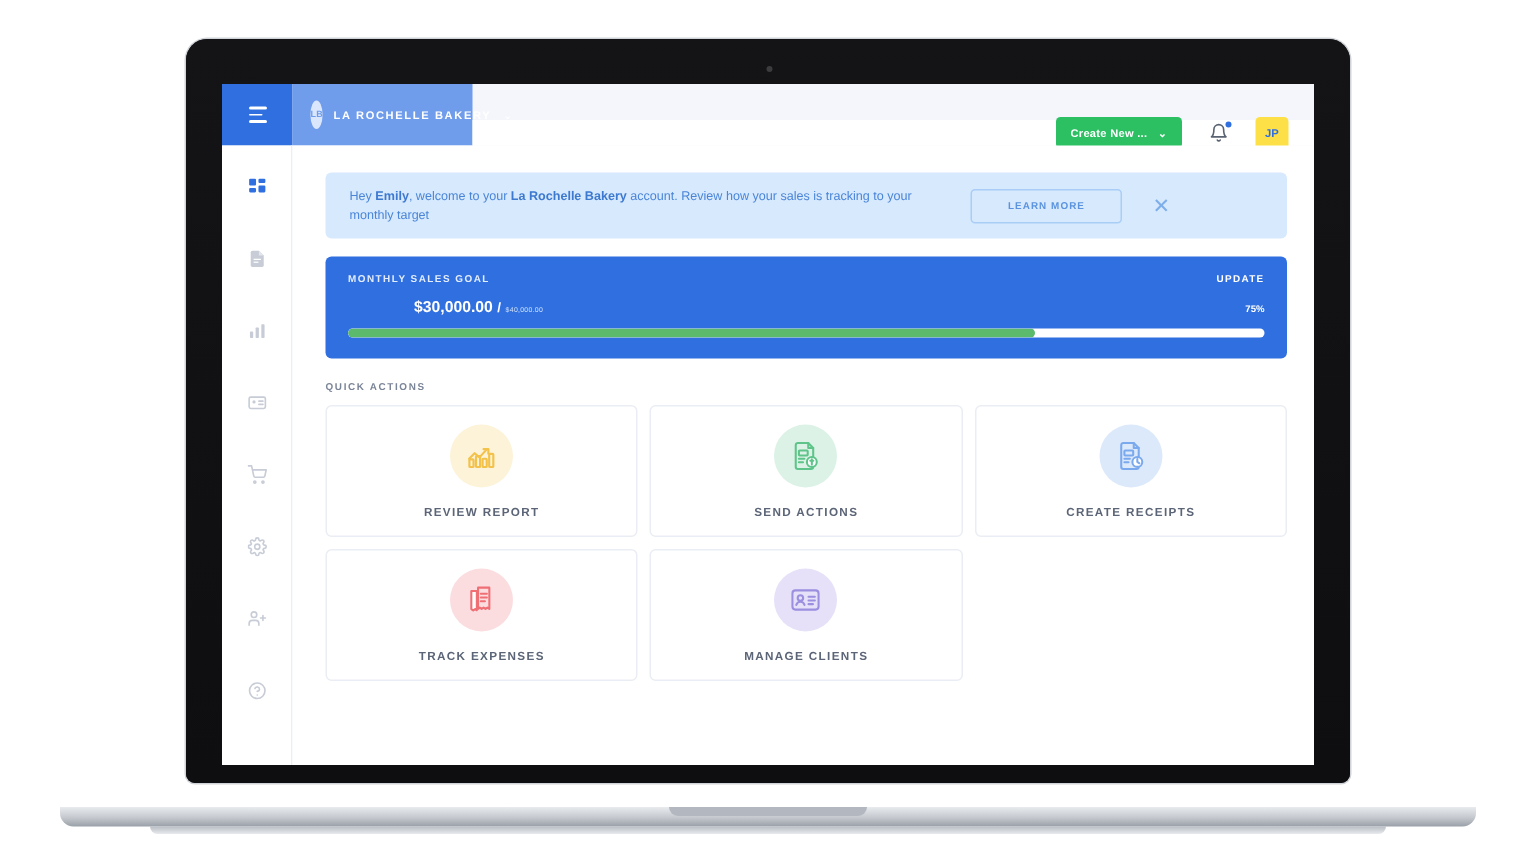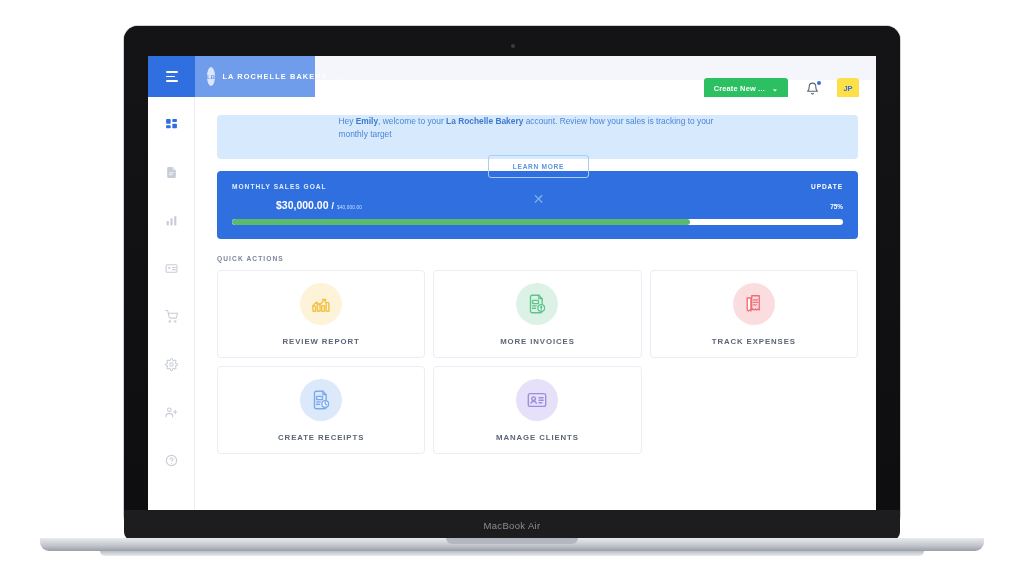--- a/index.html
+++ b/index.html
@@ -158,21 +158,20 @@
   }
 
   
   .banner {
     background: #d7e9fd;
     border-radius: 4px;
     height: 44px;
     display: flex; align-items: center;
     padding: 0 14px 0 16px;
     gap: 14px;
-    flex-direction: column;
   }
   .banner-text {
     flex: 1;
     color: #4a85d8; font-size: 8.4px; line-height: 1.55;
     max-width: 400px;
   }
   .banner-text b { font-weight: bold; color: #3d79cf; }
   .learn-btn {
     border: 1px solid #a9cdf6;
     border-radius: 3px;
@@ -412,61 +411,58 @@
               <div class="qa-icon-circle" style="background: rgb(220, 242, 230);">
     <svg width="22" height="22" viewBox="0 0 24 24" fill="none" stroke="#5ec48a" stroke-width="1.5" stroke-linecap="round" stroke-linejoin="round">
       <path d="M14 2.5H6.5a1.6 1.6 0 0 0-1.6 1.6v15.8a1.6 1.6 0 0 0 1.6 1.6H16a1.6 1.6 0 0 0 1.6-1.6V6.2z"></path>
       <path d="M14 2.5v3.7h3.6"></path>
       <rect x="7.2" y="8" width="6.4" height="3.6" rx=".5"></rect>
       <path d="M7.2 14h4M7.2 16.6h3"></path>
       <circle cx="16.6" cy="16.3" r="3.6" fill="#fff"></circle>
       <path d="M16.6 14.4v3.8M15.5 15.4h2.2"></path>
     </svg>
               </div>
-              <div class="qa-label">MORE INVOICES</div>
-            </div>
-            <div class="qa-card">
-              <div class="qa-icon-circle" style="background: rgb(251, 221, 224);">
-    <svg width="22" height="22" viewBox="0 0 24 24" fill="none" stroke="#ef6f75" stroke-width="1.5" stroke-linecap="round" stroke-linejoin="round">
-      <path d="M9.5 3h8.2v15.5l-1.4-1-1.4 1-1.4-1-1.4 1-1.4-1-1.2.9z"></path>
-      <path d="M5.6 5.5h3v14l-1.2-.9-1.4 1-1.4-1V5.5z" fill="#fff"></path>
-      <path d="M11.5 7.5h4.4M11.5 10.2h4.4M11.5 12.9h3"></path>
-    </svg>
-              </div>
-              <div class="qa-label">TRACK EXPENSES</div>
+              <div class="qa-label">SEND ACTIONS</div>
             </div>
             <div class="qa-card">
               <div class="qa-icon-circle" style="background: rgb(220, 233, 251);">
     <svg width="22" height="22" viewBox="0 0 24 24" fill="none" stroke="#7aa9ee" stroke-width="1.5" stroke-linecap="round" stroke-linejoin="round">
       <path d="M14 2.5H6.5a1.6 1.6 0 0 0-1.6 1.6v15.8a1.6 1.6 0 0 0 1.6 1.6H16a1.6 1.6 0 0 0 1.6-1.6V6.2z"></path>
       <path d="M14 2.5v3.7h3.6"></path>
       <rect x="7.2" y="8" width="6.4" height="3.6" rx=".5"></rect>
       <path d="M7.2 14h4M7.2 16.6h3"></path>
       <circle cx="16.6" cy="16.3" r="3.6" fill="#fff"></circle>
       <path d="M16.6 14.2v2.1l1.5 1"></path>
     </svg>
               </div>
               <div class="qa-label">CREATE RECEIPTS</div>
             </div>
             <div class="qa-card">
+              <div class="qa-icon-circle" style="background: rgb(251, 221, 224);">
+    <svg width="22" height="22" viewBox="0 0 24 24" fill="none" stroke="#ef6f75" stroke-width="1.5" stroke-linecap="round" stroke-linejoin="round">
+      <path d="M9.5 3h8.2v15.5l-1.4-1-1.4 1-1.4-1-1.4 1-1.4-1-1.2.9z"></path>
+      <path d="M5.6 5.5h3v14l-1.2-.9-1.4 1-1.4-1V5.5z" fill="#fff"></path>
+      <path d="M11.5 7.5h4.4M11.5 10.2h4.4M11.5 12.9h3"></path>
+    </svg>
+              </div>
+              <div class="qa-label">TRACK EXPENSES</div>
+            </div>
+            <div class="qa-card">
               <div class="qa-icon-circle" style="background: rgb(230, 225, 248);">
     <svg width="22" height="22" viewBox="0 0 24 24" fill="none" stroke="#9b8fe0" stroke-width="1.5" stroke-linecap="round" stroke-linejoin="round">
       <rect x="2.5" y="5" width="19" height="14" rx="2.2"></rect>
       <circle cx="8.3" cy="10.6" r="2"></circle>
       <path d="M5.3 15.6c.5-1.5 1.7-2.3 3-2.3s2.5.8 3 2.3"></path>
       <path d="M14.2 9.6h4.6M14.2 12.3h4.6M14.2 15h3.2"></path>
     </svg>
               </div>
               <div class="qa-label">MANAGE CLIENTS</div>
             </div>
           </div>
 
       </div>
     </div>
   </div>
 
-  <div class="laptop-chinwrap">
-    <span class="chin-label">MacBook Air</span>
-  </div>
   <div class="laptop-base"></div>
   <div class="laptop-foot"></div>
 
 </div>
 
 </body></html>

